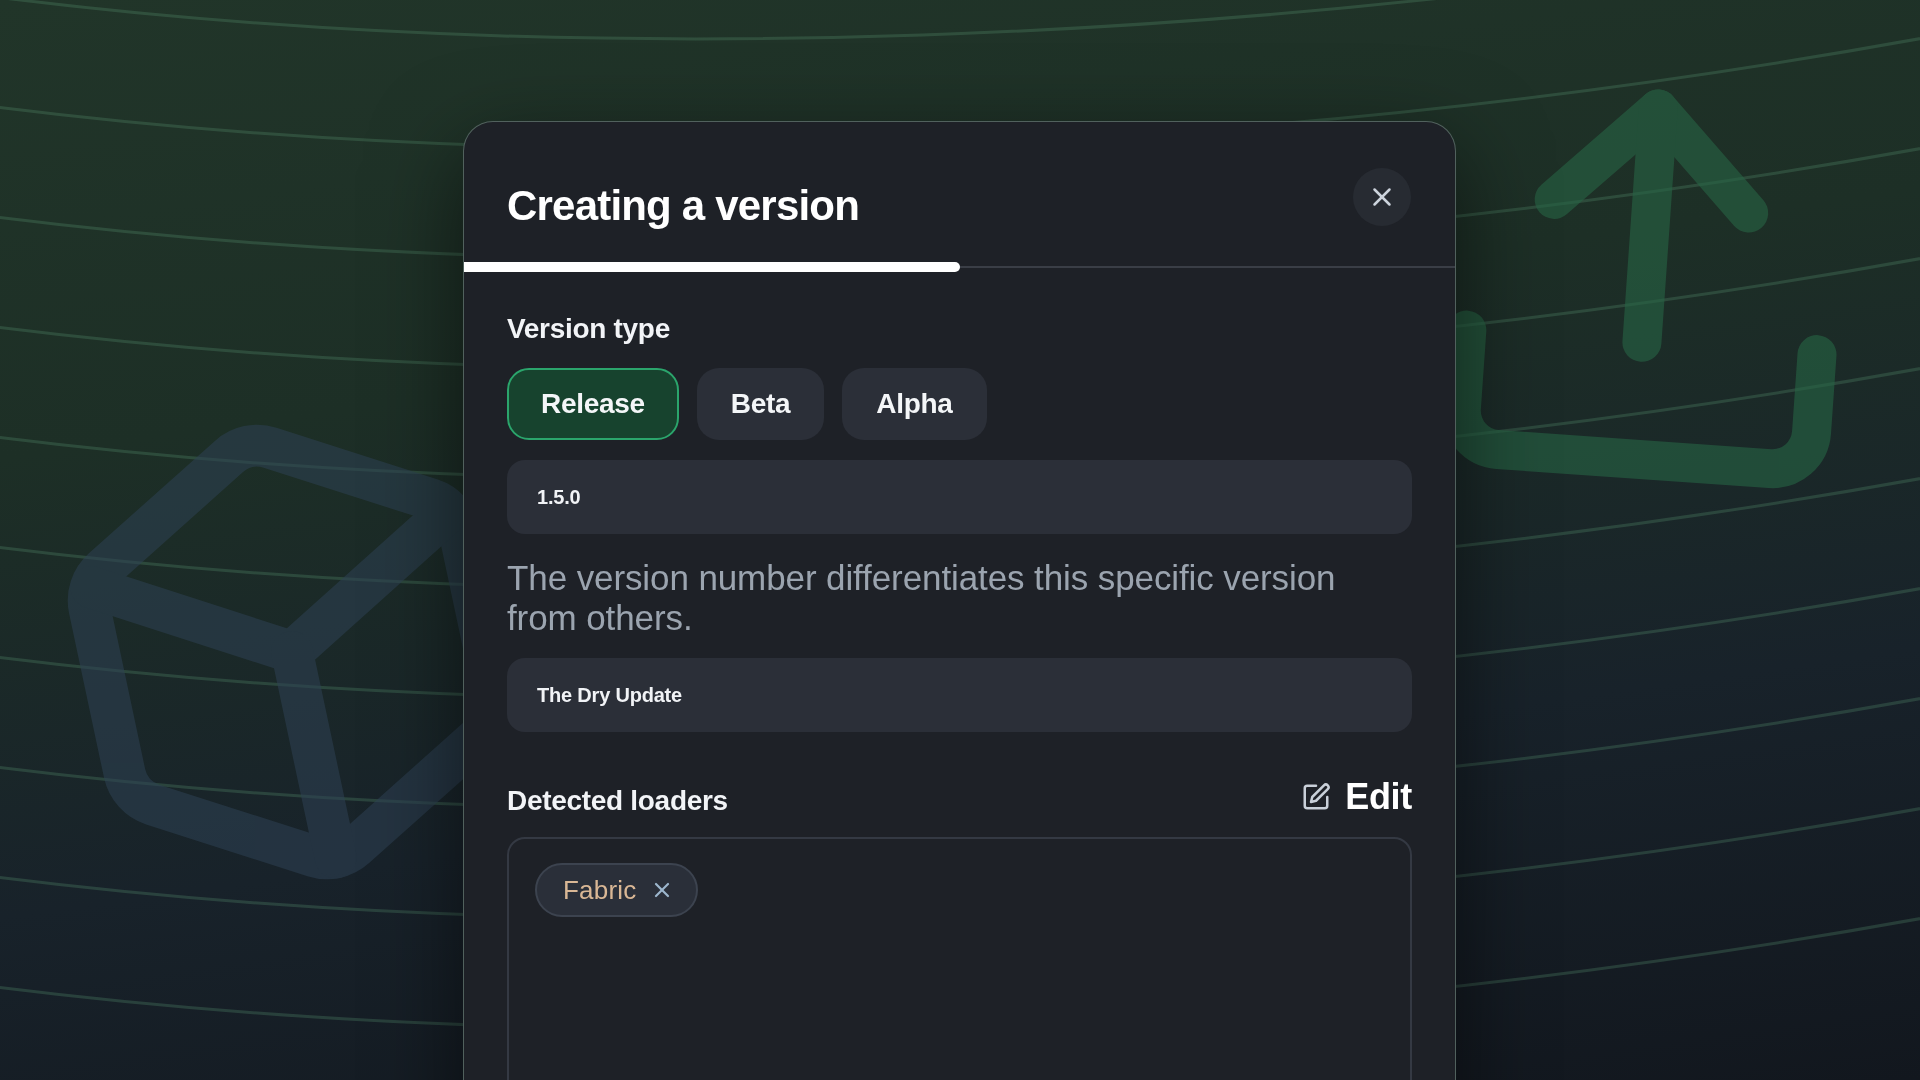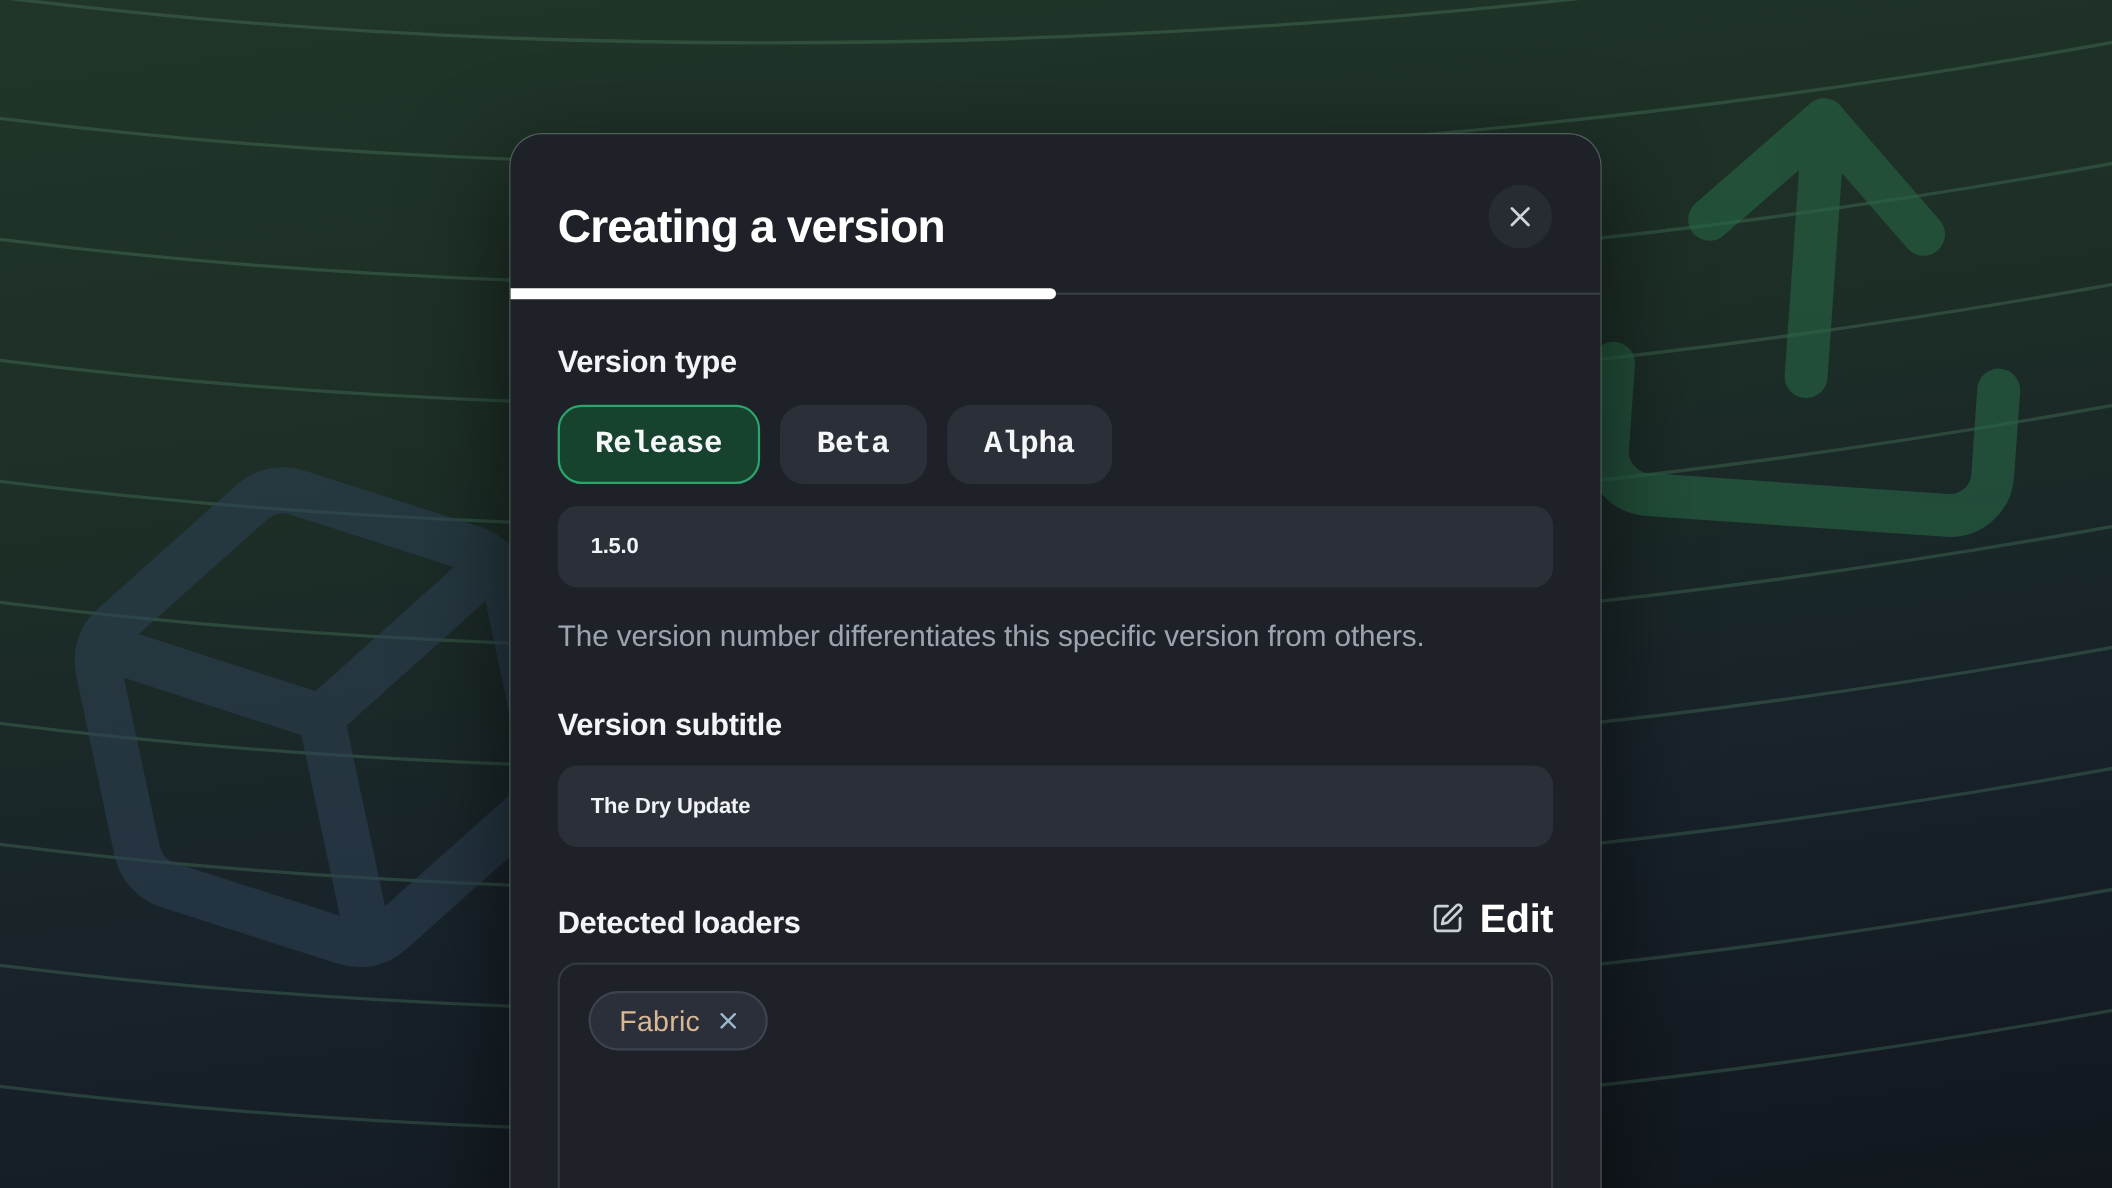--- a/index.html
+++ b/index.html
@@ -43,33 +43,33 @@
     font-size:28px;line-height:34px;font-weight:700;color:#f2f4f7;
     letter-spacing:-0.3px;margin-top:44px;
   }
   .required{color:#ec4d66;font-weight:700;margin-left:8px;}
 
   .segmented{display:flex;gap:18px;margin-top:22px;}
   .seg-btn{
     height:72px;padding:0 32px;border-radius:22px;border:2px solid transparent;
     background:#2b2f38;color:#f4f6f8;font-size:28px;font-weight:700;
     letter-spacing:-0.3px;cursor:pointer;box-sizing:border-box;
-    font-family:Liberation Mono, monospace;display:flex;align-items:center;
+    font-family:Liberation Sans, sans-serif;display:flex;align-items:center;
   }
   .seg-btn.selected{background:#17432e;border-color:#2ba56c;}
 
   .text-input{
     display:block;width:100%;height:74px;margin-top:20px;box-sizing:border-box;
     background:#2b2f38;border:none;border-radius:18px;outline:none;
     padding:0 30px;font-size:20px;font-weight:700;color:#f1f3f6;
     letter-spacing:-0.2px;font-family:inherit;
   }
   .help-text{
     margin-top:24px;max-width:860px;
-    font-size:27px;line-height:40px;font-weight:400;color:#9ba4af;
+    font-size:35px;line-height:40px;font-weight:400;color:#9ba4af;
     letter-spacing:-0.1px;
   }
 
   .loaders-row{display:flex;align-items:flex-end;justify-content:space-between;margin-top:44px;}
   .loaders-row .field-label{margin-top:0;}
   .edit-btn{
     display:flex;align-items:center;gap:14px;background:none;border:none;cursor:pointer;
     color:#ffffff;font-size:36px;font-weight:700;letter-spacing:-0.3px;
     font-family:inherit;padding:0;
   }
@@ -132,21 +132,20 @@
     <div class="field-label">Version type</div>
     <div class="segmented">
       <button class="seg-btn selected">Release</button>
       <button class="seg-btn">Beta</button>
       <button class="seg-btn">Alpha</button>
     </div>
 
     <input class="text-input" type="text" value="1.5.0" style="">
     <div class="help-text">The version number differentiates this specific version from others.</div>
 
-    <div class="field-label">Version subtitle</div>
     <input class="text-input" type="text" value="The Dry Update" style="">
 
     <div class="loaders-row">
       <div class="field-label">Detected loaders</div>
       <button class="edit-btn">
         <svg class="icon" width="30" height="30" viewBox="0 0 24 24" stroke="#c9d0d9" stroke-width="2" stroke-linecap="round" stroke-linejoin="round" fill="none">
           <path d="M12 3H5a2 2 0 0 0-2 2v14a2 2 0 0 0 2 2h14a2 2 0 0 0 2-2v-7"></path>
           <path d="M18.375 2.625a2.12 2.12 0 0 1 3 3L12 15l-4 1 1-4Z"></path>
         </svg>
         <span>Edit</span>

